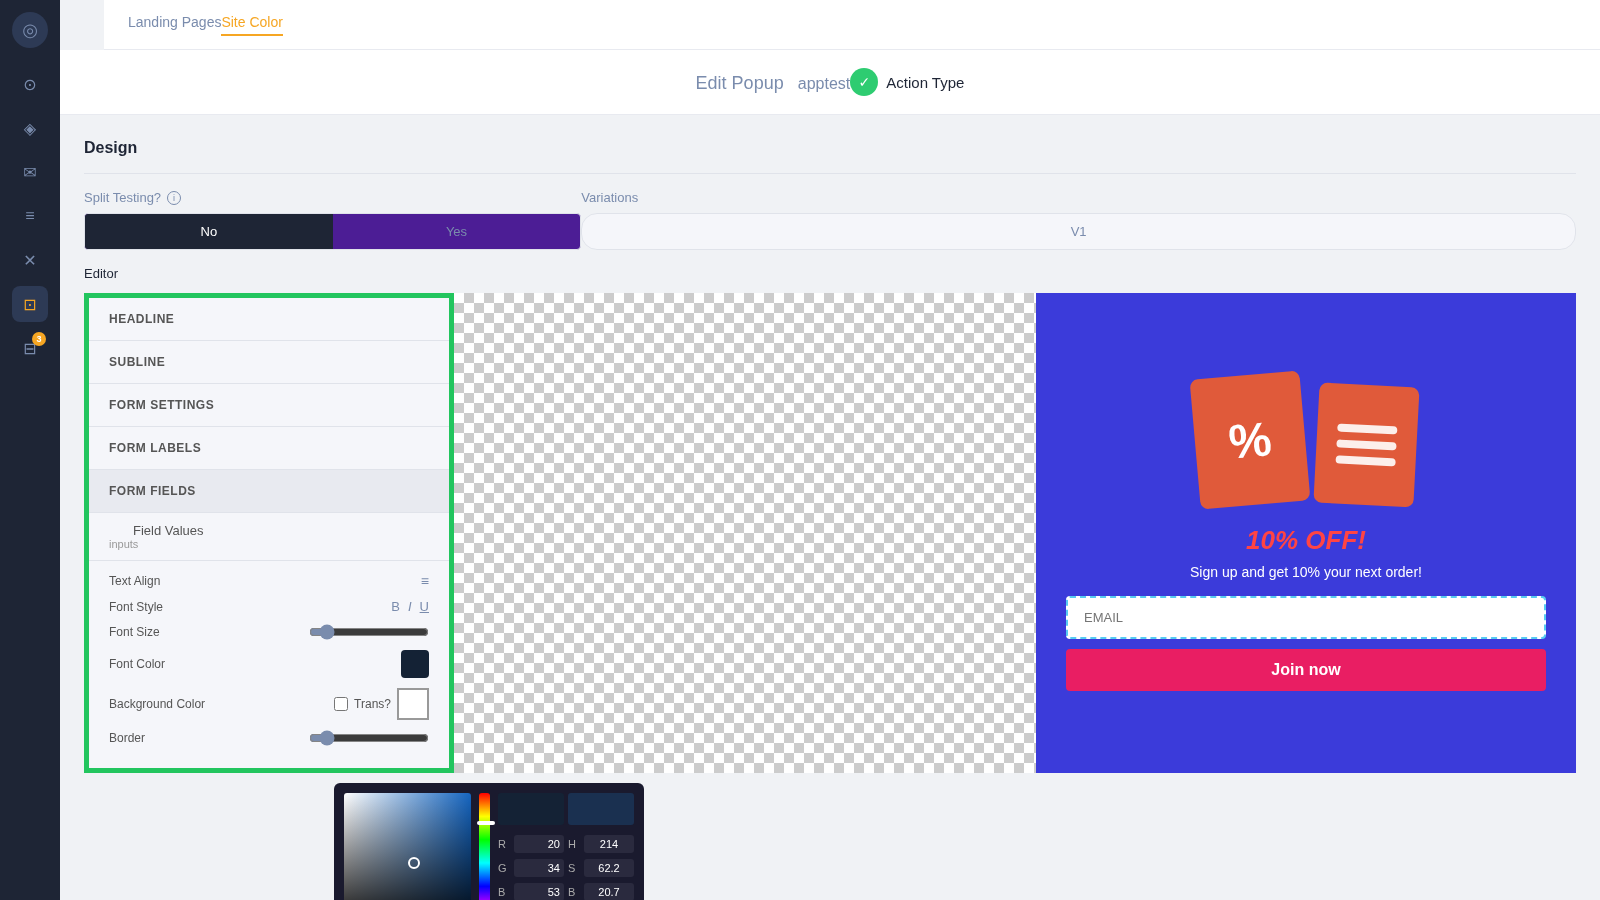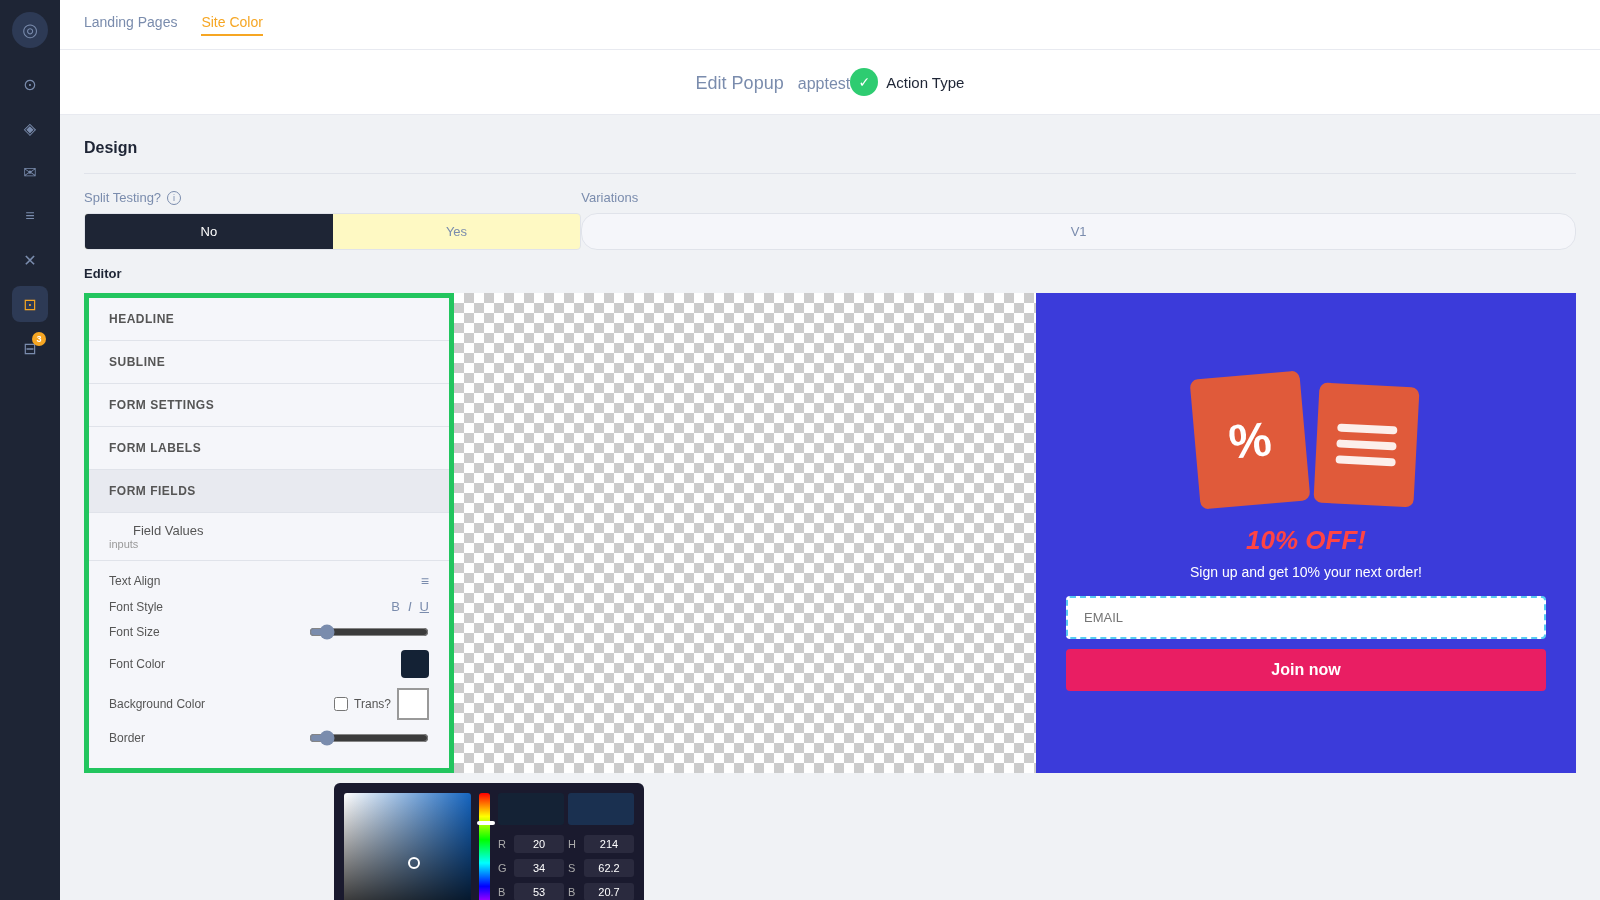--- a/index.html
+++ b/index.html
@@ -56,23 +56,23 @@
       overflow: hidden;
     }
 
     
     .topnav {
       background: white;
       height: 50px;
       display: flex;
       align-items: center;
       padding: 0 24px;
-      gap: 24px;
       border-bottom: 1px solid #e8eaf0;
       flex-shrink: 0;
+      margin-left: 44px;
     }
     .nav-tab {
       font-size: 14px;
       color: #7a8cad;
       cursor: pointer;
       padding-bottom: 4px;
       border-bottom: 2px solid transparent;
     }
     .nav-tab.active {
       color: #f6a623;
@@ -155,21 +155,21 @@
       border: 1px solid #7a8cad;
       display: inline-flex; align-items: center; justify-content: center;
       font-size: 9px;
       color: #7a8cad;
     }
     .toggle-group {
       display: flex;
       border: 1px solid #e0e3ea;
       border-radius: 4px;
       overflow: hidden;
-      background: #fef9c3;
+      background: #4c1d95;
     }
     .toggle-btn {
       flex: 1;
       padding: 10px;
       text-align: center;
       font-size: 13px;
       cursor: pointer;
       color: #7a8cad;
     }
     .toggle-btn.active {
@@ -342,21 +342,21 @@
       width: 12px;
     }
     .rgb-input {
       flex: 1;
       background: #2a2a3e;
       border: none;
       color: white;
       font-size: 11px;
       padding: 3px 4px;
       border-radius: 3px;
-      text-align: center;
+      text-align: right;
       width: 50px;
     }
     .hsb-input {
       flex: 1;
       background: #2a2a3e;
       border: none;
       color: white;
       font-size: 11px;
       padding: 3px 4px;
       border-radius: 3px;
@@ -457,21 +457,21 @@
       border: none;
       border-radius: 4px;
       font-size: 16px;
       font-weight: 600;
       cursor: pointer;
     }
 
     
     .section-label-sm {
       font-size: 13px;
-      font-weight: 700;
+      font-weight: 400;
       color: #1e2535;
       margin-bottom: 12px;
     }
   </style>
 </head>
 <body>
 
 <div class="sidebar">
   <div class="sidebar-logo">
     <span style="color:#7a8cad; font-size:18px;">◎</span>

